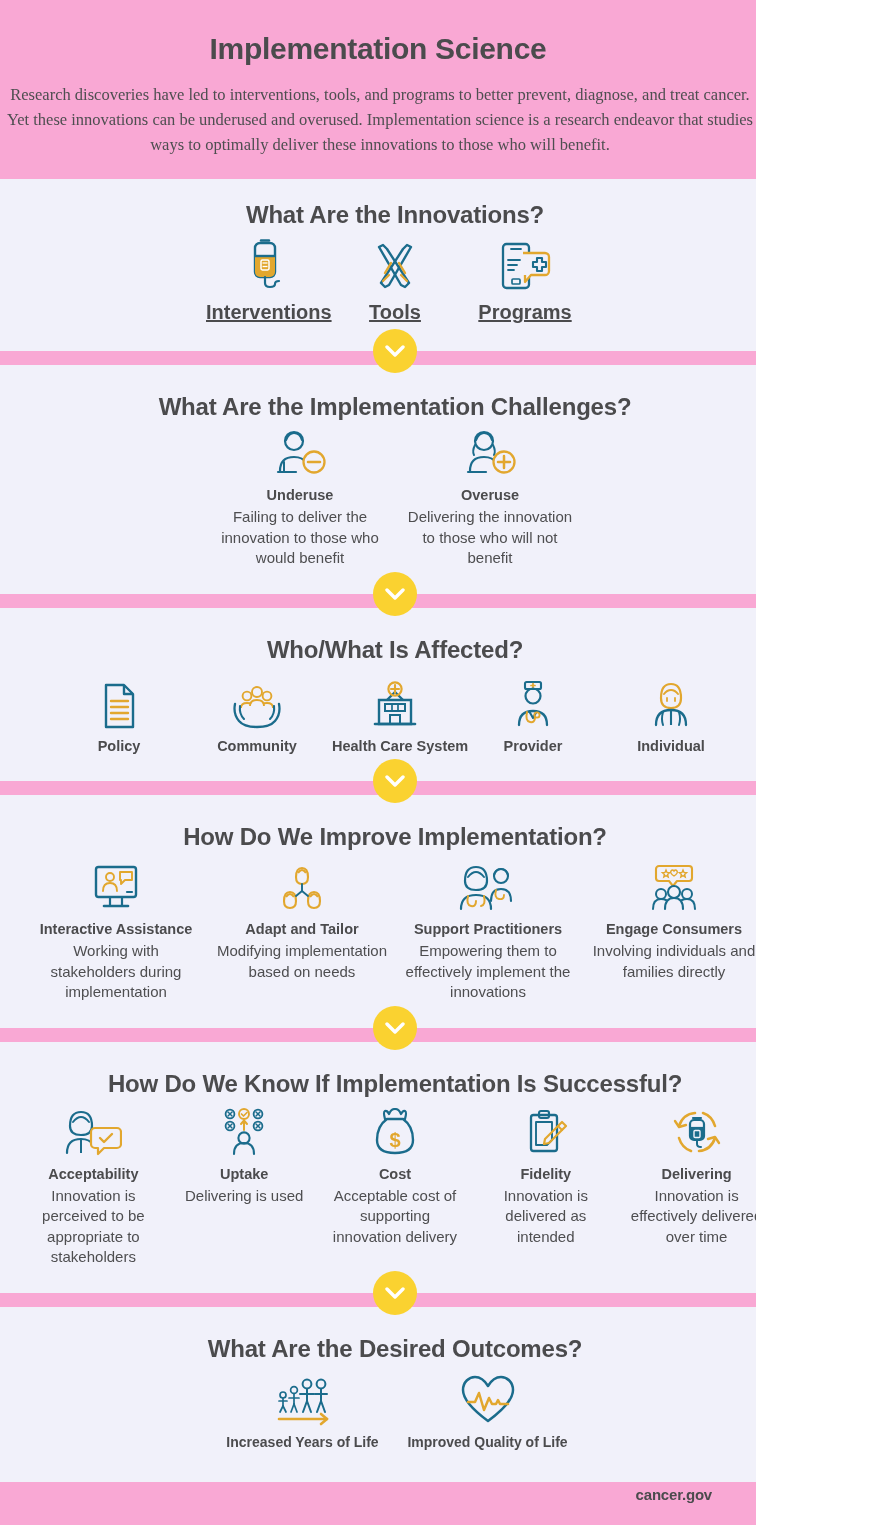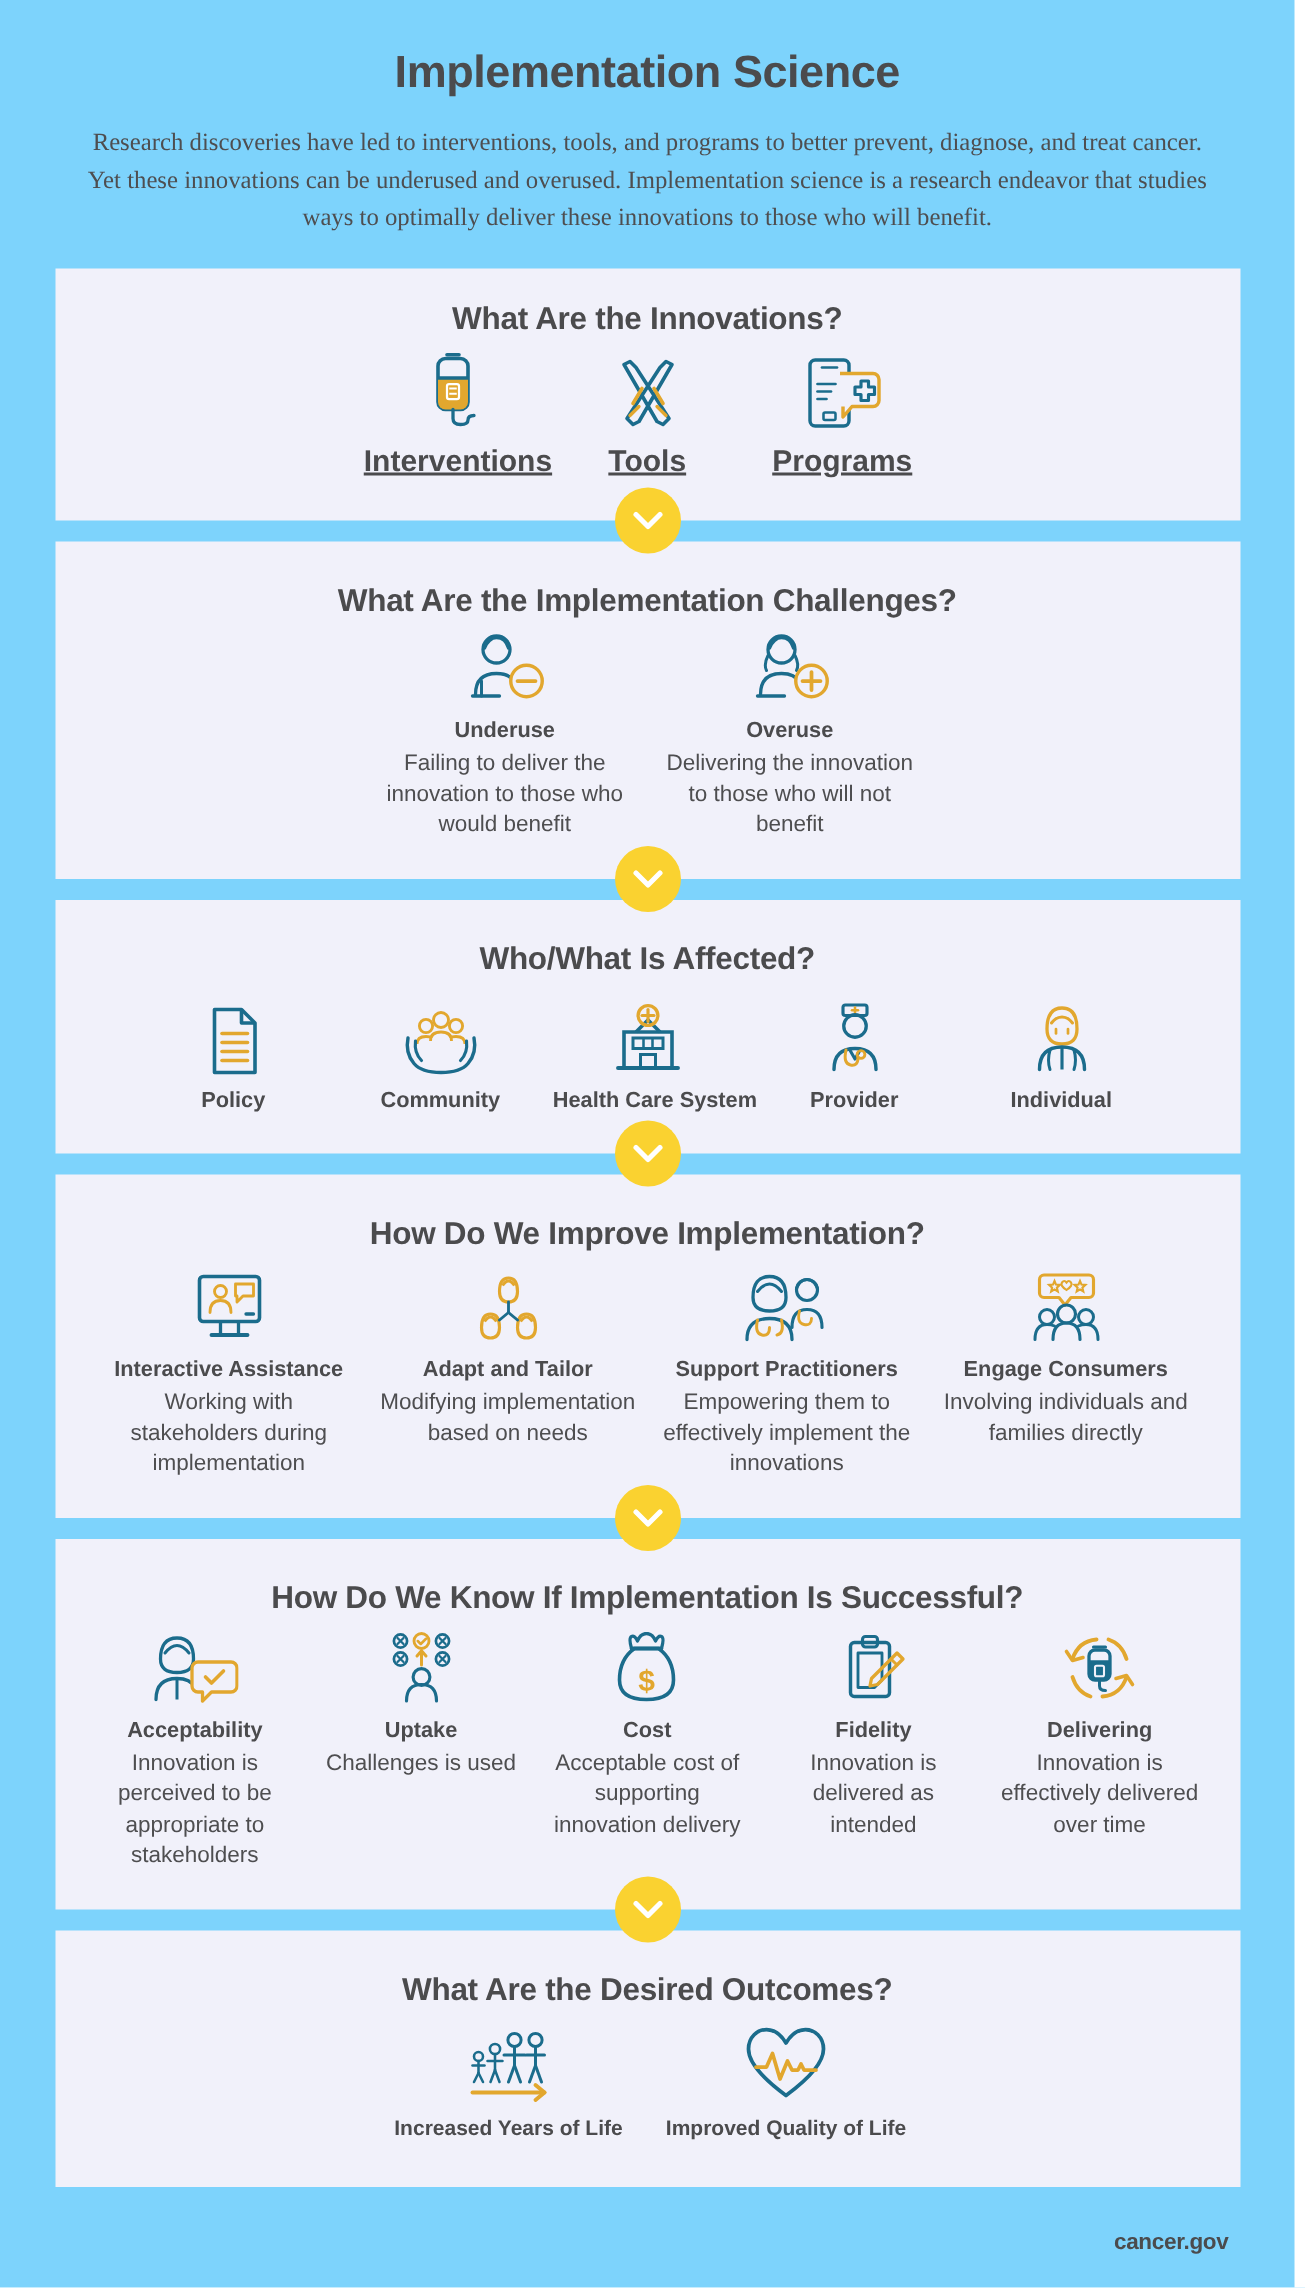--- a/index.html
+++ b/index.html
@@ -4,23 +4,23 @@
 <style>
   * { box-sizing: border-box; margin: 0; padding: 0; }
   html, body {
     width: 870px;
     height: 1525px;
     background: #ffffff;
     font-family: "Liberation Sans", sans-serif;
   }
   .page {
     position: relative;
-    width: 863px;
+    width: 756px;
     height: 1525px;
-    background: #7dd3fc;
+    background: #f9a8d4;
     overflow: hidden;
   }
 
   
   .header { padding-top: 32px; text-align: center; }
   .title {
     font-family: "Liberation Sans", sans-serif;
     font-size: 30px;
     font-weight: bold;
     color: #4b4b4d;
@@ -41,21 +41,21 @@
   .panel {
     position: relative;
     width: 790px;
     margin: 0 auto 14px;
     background: #f1f1fa;
     padding: 22px 18px 26px;
   }
   .panel:last-of-type { margin-bottom: 0; }
   .panel-heading {
     text-align: center;
-    font-size: 21px;
+    font-size: 24px;
     font-weight: bold;
     color: #4b4b4d;
     letter-spacing: -0.2px;
     margin-bottom: 6px;
   }
 
   .items {
     display: flex;
     justify-content: center;
     align-items: flex-start;
@@ -471,21 +471,21 @@
               </g>
               <circle cx="26" cy="6" r="5" fill="none" stroke="#e2a72e" stroke-width="1.9"></circle>
               <path d="M23.5 6 l2 2 l3.5 -3.5" fill="none" stroke="#e2a72e" stroke-width="1.7" stroke-linecap="round" stroke-linejoin="round"></path>
               <line x1="26" y1="22" x2="26" y2="13" stroke="#e2a72e" stroke-width="2" stroke-linecap="round"></line>
               <path d="M23 16 l3 -3.5 l3 3.5" fill="none" stroke="#e2a72e" stroke-width="2" stroke-linecap="round" stroke-linejoin="round"></path>
               <circle cx="26" cy="30" r="5.6" fill="none" stroke="#1b6c8c" stroke-width="2.1"></circle>
               <path d="M16 46 q0 -11 10 -11 q10 0 10 11" fill="none" stroke="#1b6c8c" stroke-width="2.1" stroke-linecap="round"></path>
             </svg>
           </div>
           <div class="item-label">Uptake</div>
-          <div class="item-desc">Challenges is used</div>
+          <div class="item-desc">Delivering is used</div>
         </div>
 
         <div class="item">
           <div class="icon-wrap" style="height:52px;">
             <svg width="48" height="50" viewBox="0 0 48 50">
               <path d="M16 11 q-10 7 -10 21 q0 13 18 13 q18 0 18 -13 q0 -14 -10 -21 z" fill="none" stroke="#1b6c8c" stroke-width="2.4"></path>
               <path d="M14 11 q-2 -7 0 -8 q2 -1 4 3 q2 -5 6 -5 q4 0 6 5 q2 -4 4 -3 q2 1 0 8 z" fill="none" stroke="#1b6c8c" stroke-width="2.2" stroke-linejoin="round"></path>
               <line x1="14" y1="11" x2="34" y2="11" stroke="#1b6c8c" stroke-width="2.2" stroke-linecap="round"></line>
               <text x="24" y="39" text-anchor="middle" font-family="Liberation Sans, sans-serif" font-size="20" font-weight="bold" fill="#e2a72e">$</text>
             </svg>

